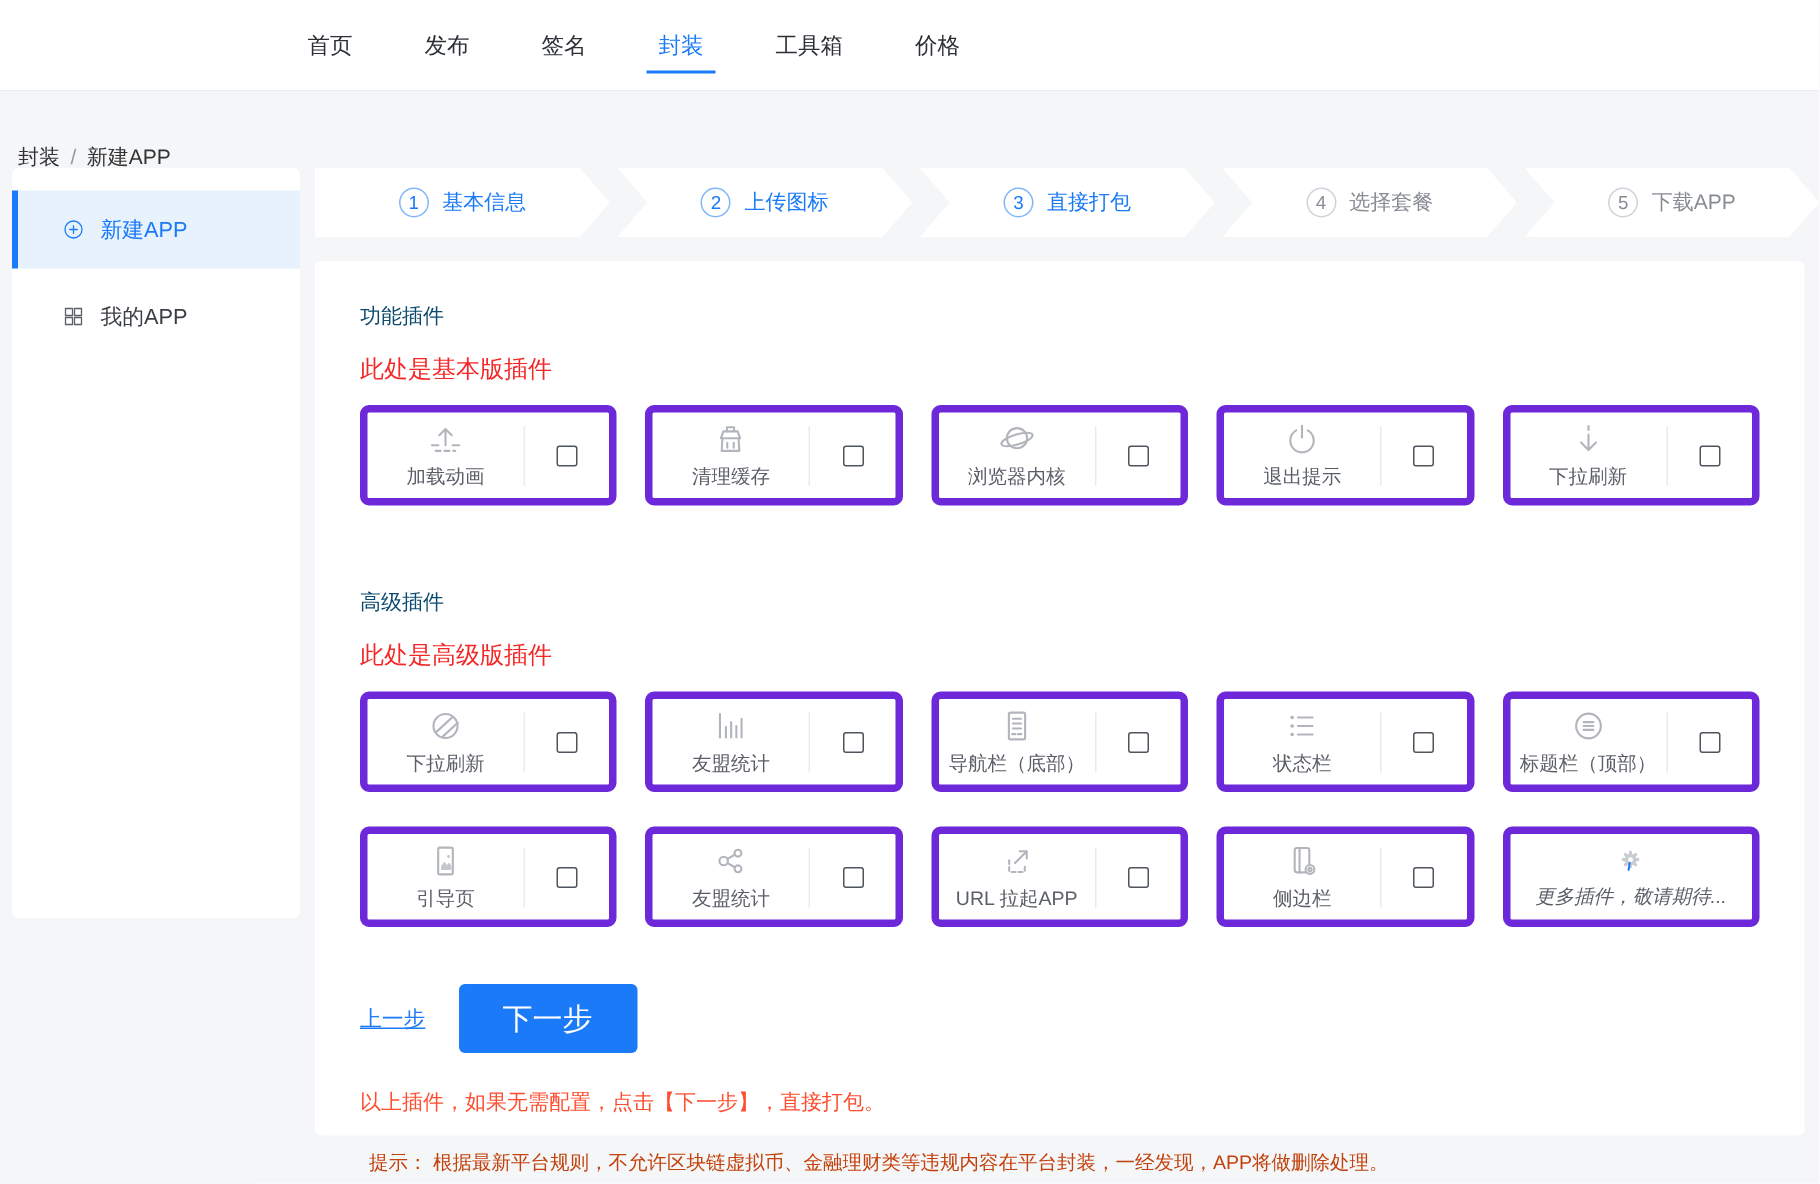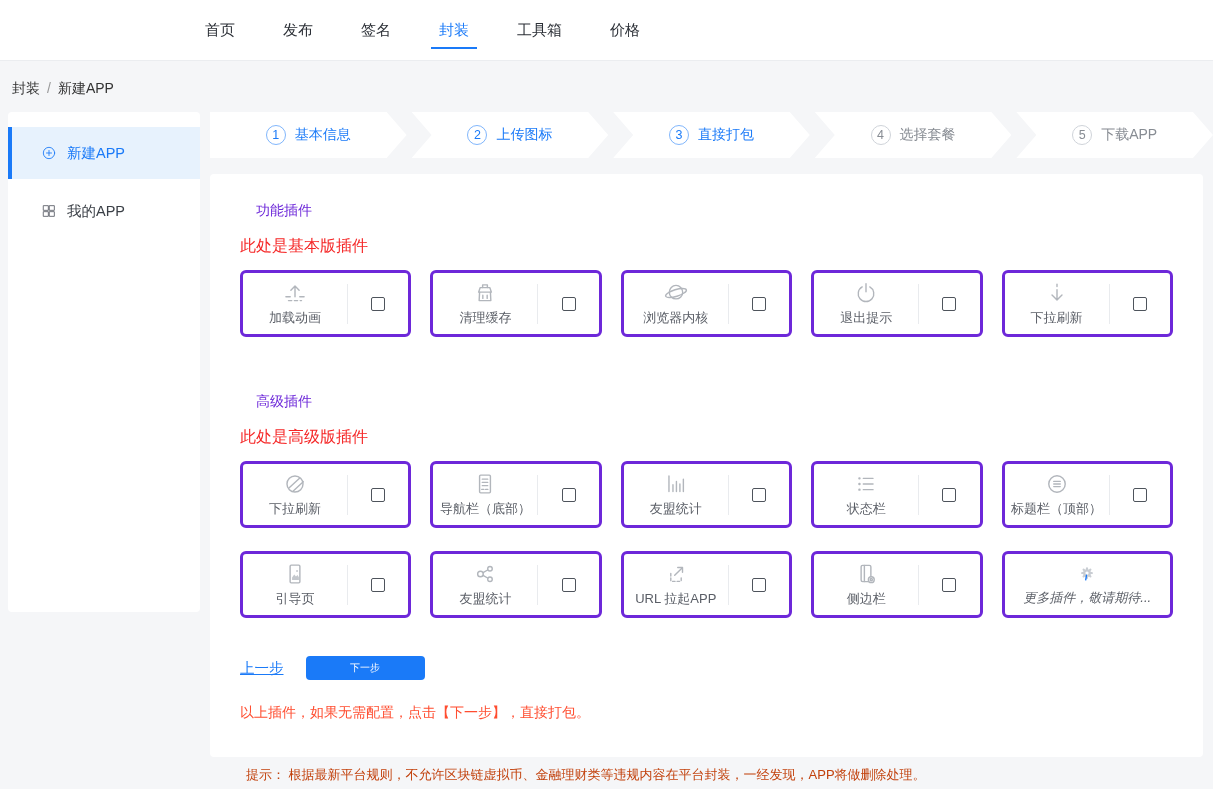--- a/index.html
+++ b/index.html
@@ -23,21 +23,21 @@
     position:relative; height:61px; display:flex; align-items:center;
     font-size:15px; color:#2b2f36; cursor:pointer; white-space:nowrap;
   }
   .nav-item.active { color:var(--accent,#1a7af8); }
   .nav-item.active::after {
     content:""; position:absolute; left:-8px; right:-8px; bottom:12px;
     height:2px; background:var(--accent,#1a7af8);
   }
 
   
-  .breadcrumb { position:absolute; left:12px; top:80px; font-size:14px; color:#333; }
+  .breadcrumb { position:absolute; left:12px; top:96px; font-size:14px; color:#333; }
   .breadcrumb .sep { color:#999; margin:0 7px; }
 
   
   .sidebar {
     position:absolute; left:8px; top:112px; width:192px; height:500px;
     background:#fff; border-radius:4px; padding-top:15px;
   }
   .side-item {
     position:relative; height:52px; margin-bottom:6px;
     display:flex; align-items:center; padding-left:33px;
@@ -70,47 +70,47 @@
   }
   .step-label { font-size:14px; color:#878c93; }
   .step.done .step-num { border-color:rgba(26,122,248,.55); color:var(--accent,#1a7af8); }
   .step.done .step-label { color:var(--accent,#1a7af8); }
 
   
   .main {
     position:absolute; left:210px; top:174px; width:993px; height:583px;
     background:#fff; border-radius:4px; padding:28px 30px;
   }
-  .sec-title { font-size:14px; color:#6d28d9;margin-left:16px; }
+  .sec-title { font-size:14px; color:#0c4a6e; }
   .sec-note  { font-size:16px; color:var(--red-note,#f52626); margin-top:16px; }
   .grid {
     display:grid; grid-template-columns:repeat(5,1fr); gap:23px 19px; margin-top:13px;
   }
   .plugin-section + .plugin-section { margin-top:56px; }
 
   .card {
-    height:67px; border:3px solid #6d28d9; border-radius:6px; background:#fff;
+    height:67px; border:5px solid #6d28d9; border-radius:6px; background:#fff;
     display:flex; align-items:center; cursor:pointer;
   }
   .card-left { width:104px; display:flex; flex-direction:column; align-items:center; gap:3px; }
   .card-label { font-size:13px; color:#5a5e66; white-space:nowrap; }
   .card-divider { width:1px; height:40px; background:#e9ebee; }
   .card-check { flex:1; display:flex; justify-content:center; }
   .checkbox {
     width:14px; height:14px; border:1.2px solid #4e545c; border-radius:2px;
     background:#fff; cursor:pointer;
   }
   .card.more { flex-direction:column; justify-content:center; gap:4px;font-style:italic; }
 
   
   .actions { margin-top:38px; display:flex; align-items:center; }
   .prev-link { margin-left:0; font-size:14.5px; color:var(--accent,#1a7af8); cursor:pointer;text-decoration:underline; }
   .next-btn {
-    margin-left:22px; width:119px; height:24px; border:none; border-radius:4px;
-    background:var(--accent,#1a7af8); color:#fff; font-size:10px; cursor:pointer;
+    margin-left:22px; width:119px; height:46px; border:none; border-radius:4px;
+    background:var(--accent,#1a7af8); color:#fff; font-size:20px; cursor:pointer;
     font-family:inherit;
   }
   .pack-hint { margin-top:24px; font-size:14px; color:var(--orange-hint,#ff4d30); }
 
   
   .footer { position:absolute; left:210px; top:766px; font-size:13px; color:#c2410c;margin-left:36px; }
 </style>
 </head>
 <body>
 
@@ -275,40 +275,40 @@
             </div>
             <div class="card-divider"></div>
             <div class="card-check">
               <div class="checkbox"></div>
             </div>
           </div>
           <div class="card">
             <div class="card-left">
               <span class="icon" style="height: 26px; width: 26px;">
                 <svg viewBox="0 0 24 24">
+                  <path d="M5.5 4.6V19M9.2 12.6V19M12.4 9.6V19M15.6 12V19M18.8 7.6V19"></path>
+                </svg>
+              </span>
+              <div class="card-label">友盟统计</div>
+            </div>
+            <div class="card-divider"></div>
+            <div class="card-check">
+              <div class="checkbox"></div>
+            </div>
+          </div>
+          <div class="card">
+            <div class="card-left">
+              <span class="icon" style="height: 26px; width: 26px;">
+                <svg viewBox="0 0 24 24">
                   <rect x="7" y="3.8" width="10" height="16.4" rx="1"></rect>
                   <path d="M9.5 7.5h5M9.5 10.5h5M9.5 13.5h5"></path>
                   <path d="M9 17h6" stroke-dasharray="2 1.6"></path>
                 </svg>
               </span>
               <div class="card-label">导航栏（底部）</div>
-            </div>
-            <div class="card-divider"></div>
-            <div class="card-check">
-              <div class="checkbox"></div>
-            </div>
-          </div>
-          <div class="card">
-            <div class="card-left">
-              <span class="icon" style="height: 26px; width: 26px;">
-                <svg viewBox="0 0 24 24">
-                  <path d="M5.5 4.6V19M9.2 12.6V19M12.4 9.6V19M15.6 12V19M18.8 7.6V19"></path>
-                </svg>
-              </span>
-              <div class="card-label">友盟统计</div>
             </div>
             <div class="card-divider"></div>
             <div class="card-check">
               <div class="checkbox"></div>
             </div>
           </div>
           <div class="card">
             <div class="card-left">
               <span class="icon" style="height: 26px; width: 26px;">
                 <svg viewBox="0 0 24 24">

